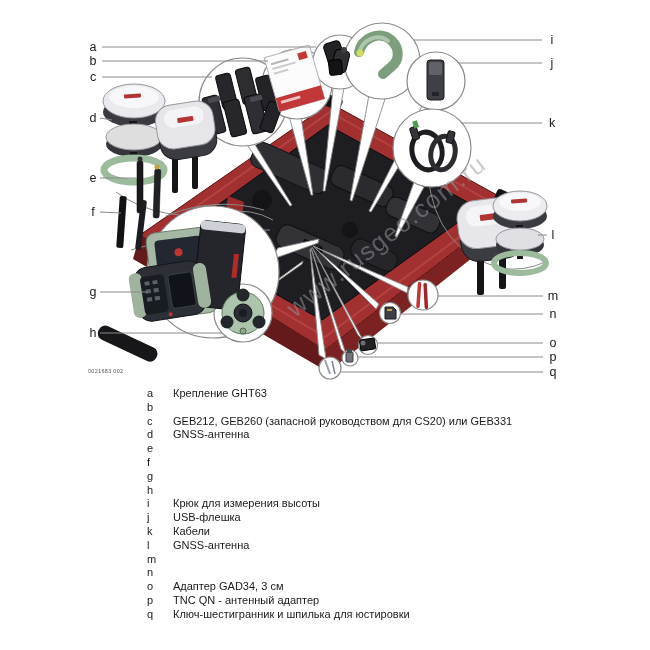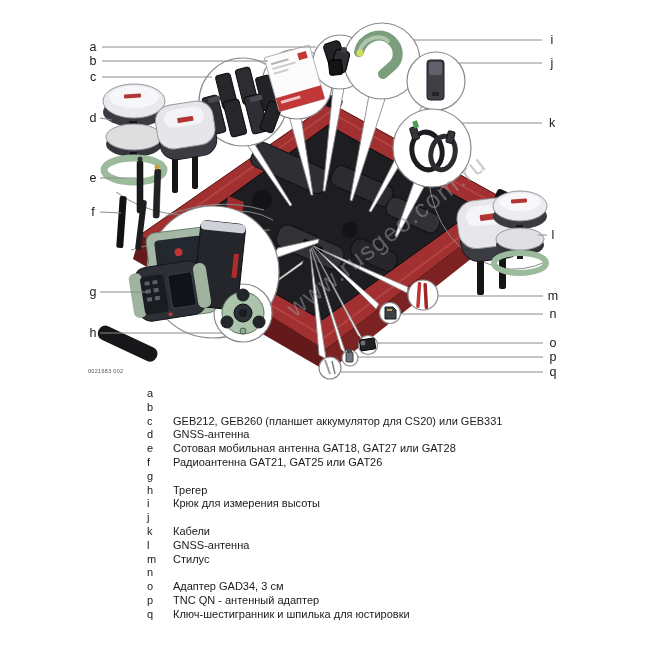--- a/index.html
+++ b/index.html
@@ -295,65 +295,63 @@
   </g>
 
   <text transform="translate(295 318) rotate(-38)" font-size="25" letter-spacing="1.5" fill="#9b9ba3" opacity="0.5">www.rusgeo.com.ru</text>
 </svg>
 
 <div class="figid">0021683 002</div>
 
 <div class="legend">
   <div class="lrow">
         <span class="k">a</span>
+        <span class="t">Крепление GHT63</span>
       </div>
   <div class="lrow">
         <span class="k">b</span>
       </div>
   <div class="lrow">
         <span class="k">c</span>
-        <span class="t">GEB212, GEB260 (планшет аккумулятор для CS20) или GEB331</span>
+        <span class="t">GEB212, GEB260 (запасной руководством для CS20) или GEB331</span>
       </div>
   <div class="lrow">
         <span class="k">d</span>
         <span class="t">GNSS-антенна</span>
       </div>
   <div class="lrow">
         <span class="k">e</span>
-        <span class="t">Сотовая мобильная антенна GAT18, GAT27 или GAT28</span>
       </div>
   <div class="lrow">
         <span class="k">f</span>
-        <span class="t">Радиоантенна GAT21, GAT25 или GAT26</span>
       </div>
   <div class="lrow">
         <span class="k">g</span>
       </div>
   <div class="lrow">
         <span class="k">h</span>
-        <span class="t">Трегер</span>
       </div>
   <div class="lrow">
         <span class="k">i</span>
         <span class="t">Крюк для измерения высоты</span>
       </div>
   <div class="lrow">
         <span class="k">j</span>
+        <span class="t">USB-флешка</span>
       </div>
   <div class="lrow">
         <span class="k">k</span>
         <span class="t">Кабели</span>
       </div>
   <div class="lrow">
         <span class="k">l</span>
         <span class="t">GNSS-антенна</span>
       </div>
   <div class="lrow">
         <span class="k">m</span>
-        <span class="t">Стилус</span>
       </div>
   <div class="lrow">
         <span class="k">n</span>
       </div>
   <div class="lrow">
         <span class="k">o</span>
         <span class="t">Адаптер GAD34, 3 см</span>
       </div>
   <div class="lrow">
         <span class="k">p</span>

